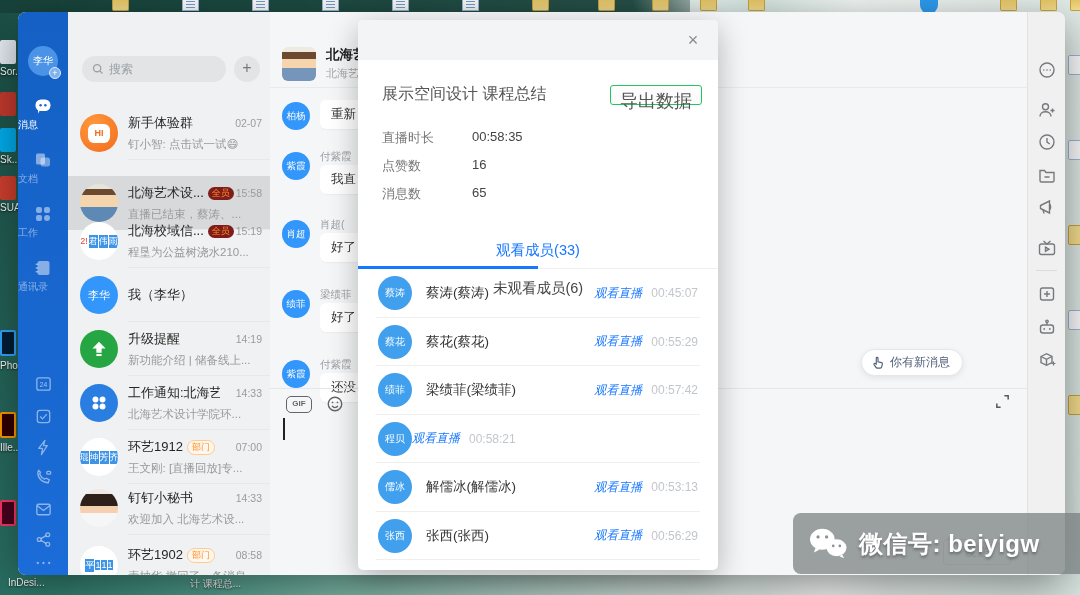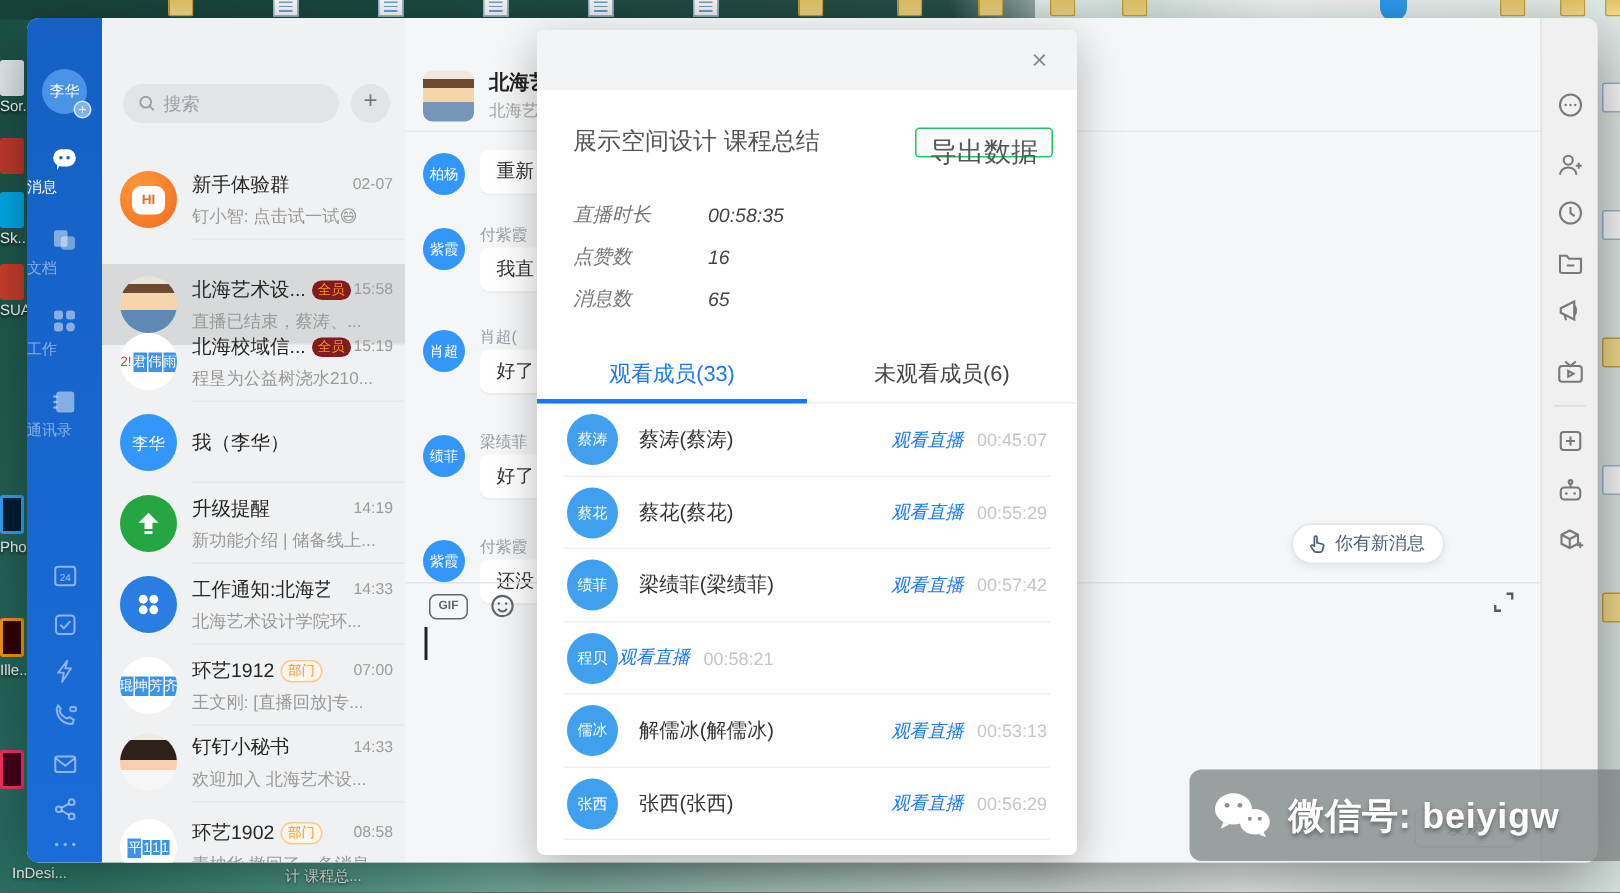--- a/index.html
+++ b/index.html
@@ -106,24 +106,24 @@
   
   #modal{position:absolute;left:358px;top:20px;width:360px;height:550px;background:#fff;border-radius:5px;
      overflow:hidden;box-shadow:0 8px 30px rgba(0,0,0,.28);}
   .m-head{height:40px;background:#f3f4f5;position:relative;}
   .m-close{position:absolute;right:14px;top:9px;width:22px;height:22px;color:#8a8a8a;font-size:18px;line-height:22px;text-align:center;cursor:pointer;}
   .m-titlerow{display:flex;align-items:center;justify-content:space-between;padding:24px 16px 0 24px;}
   .m-title{font-size:16px;color:#555;}
   .m-export{width:92px;height:20px;border:1px solid #22c55e;border-radius:3px;background:#fcfcfc;color:#555;
      font-size:18px;text-align:center;line-height:30px;cursor:pointer;}
   .m-stats{padding:24px 24px 0;}
-  .m-stat{display:flex;height:28px;align-items:center;font-style:italic;}
+  .m-stat{display:flex;height:28px;}
   .m-stat .sl{width:90px;font-size:13px;color:#777;}
   .m-stat .sv{font-size:13px;color:#444;}
-  .m-tabs{display:flex;margin-top:18px;height:38px;border-bottom:1px solid #f0f0f0;position:relative;}
+  .m-tabs{display:flex;margin-top:18px;height:38px;border-bottom:1px solid #f0f0f0;position:relative;flex-direction:column;}
   .m-tab{flex:1;text-align:center;font-size:14.5px;color:#444;line-height:38px;cursor:pointer;}
   .m-tab.active{color:#1677ff;}
   .m-underline{position:absolute;left:0;bottom:-1px;width:50%;height:3px;background:#1677ff;}
   .m-list{position:relative;}
   .m-row{position:relative;height:48.5px;display:flex;align-items:center;padding:0 20px;}
   .m-row::after{content:"";position:absolute;left:18px;right:18px;bottom:0;height:1px;background:#efefef;}
   .m-av{width:34px;height:34px;border-radius:50%;background:#41a0ee;color:#fff;font-size:10px;
      display:flex;align-items:center;justify-content:center;flex:none;}
   .m-name{margin-left:14px;font-size:13.5px;color:#333;flex:1;white-space:nowrap;overflow:hidden;}
   .m-action{font-size:12px;color:#1677ff;cursor:pointer;font-style:italic;}

